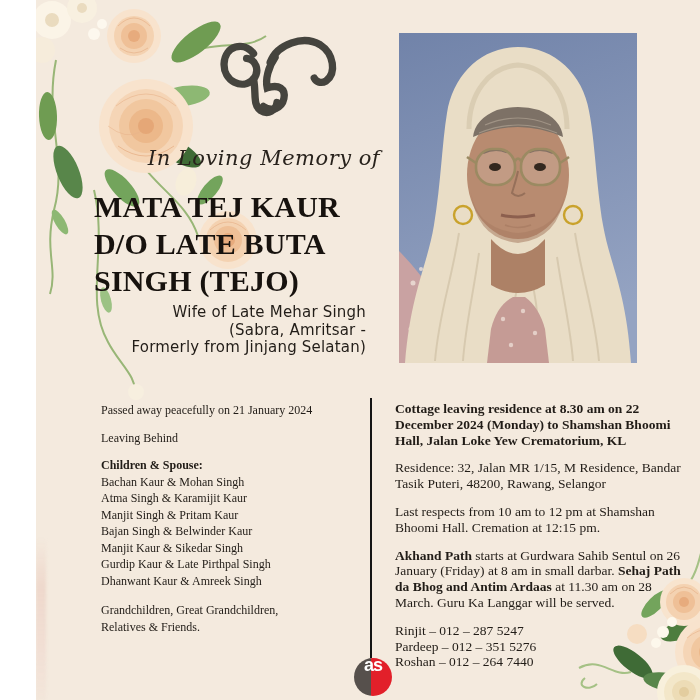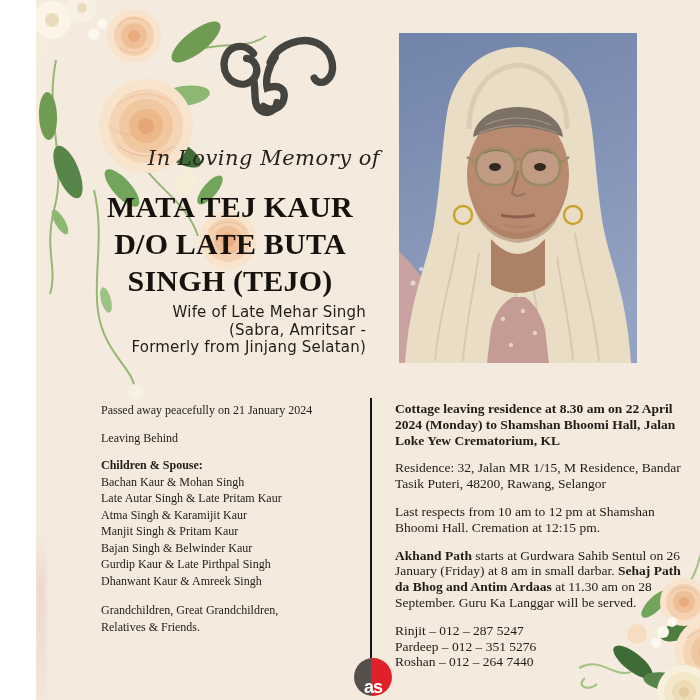--- a/index.html
+++ b/index.html
@@ -11,21 +11,21 @@
     margin-left:36px;
   }
   .abs{position:absolute;}
   
   .memory-line{
     left:93px;top:146px;width:270px;text-align:center;
     font-family:"DejaVu Serif", serif;font-style:italic;
     font-size:21px;color:#28221c;letter-spacing:.5px;
   }
   .title-block{
-    left:58px;top:188px;width:272px;text-align:center;
+    left:58px;top:188px;width:272px;text-align:left;
     font-family:"Liberation Serif", serif;font-weight:700;
     font-size:30px;line-height:37px;color:#17120e;letter-spacing:.2px;
   }
   .subtitle-block{
     left:58px;top:304px;width:272px;text-align:right;
     font-family:"DejaVu Sans", sans-serif;
     font-size:15px;line-height:17.5px;color:#221d18;letter-spacing:.2px;
   }
   
   .photo{left:363px;top:33px;width:238px;height:330px;background:#7b8cb0;}
@@ -42,21 +42,21 @@
   }
   .right-col p{margin:0 0 12px 0;}
   .b{font-weight:700;}
   .divider{
     left:334px;top:398px;width:2px;height:260px;background:#141414;
   }
   
   .as-logo{
     left:318px;top:658px;width:38px;height:38px;border-radius:50%;
     background:linear-gradient(90deg,#56504c 0 46%,#e2202a 46% 100%);
-    display:flex;align-items:flex-end;justify-content:center;
+    display:flex;align-items:flex-start;justify-content:center;
   }
   .as-logo span{
     color:#ffffff;font-family:"Liberation Sans", sans-serif;
     font-weight:700;font-size:18px;letter-spacing:-1px;line-height:1;
     margin-top:-2px;
   }
   .left-strip{
     left:0;top:538px;width:10px;height:162px;
     background:linear-gradient(180deg,rgba(238,216,205,0) 0%,rgba(236,210,198,.75) 30%,rgba(240,220,210,.8) 70%,rgba(238,216,205,.2) 100%);
     filter:blur(1.5px);
@@ -272,38 +272,38 @@
     </svg>
   </div>
 
   <div class="abs left-col">
     <div>Passed away peacefully on 21 January 2024</div>
     <div class="gap"></div>
     <div>Leaving Behind</div>
     <div class="gap"></div>
     <div class="b">Children &amp; Spouse:</div>
     <div>Bachan Kaur &amp; Mohan Singh</div>
-    <div>Late Autar Singh &amp; Late Pritam Kaur</div>
     <div>Atma Singh &amp; Karamijit Kaur</div>
     <div>Manjit Singh &amp; Pritam Kaur</div>
     <div>Bajan Singh &amp; Belwinder Kaur</div>
+    <div>Manjit Kaur &amp; Sikedar Singh</div>
     <div>Gurdip Kaur &amp; Late Pirthpal Singh</div>
     <div>Dhanwant Kaur &amp; Amreek Singh</div>
     <div class="biggap"></div>
     <div>Grandchildren, Great Grandchildren,</div>
     <div>Relatives &amp; Friends.</div>
   </div>
 
   <div class="abs divider"></div>
 
   <div class="abs right-col">
-    <p class="b">Cottage leaving residence at 8.30 am on 22 April 2024 (Monday) to Shamshan Bhoomi Hall, Jalan Loke Yew Crematorium, KL</p>
+    <p class="b">Cottage leaving residence at 8.30 am on 22 December 2024 (Monday) to Shamshan Bhoomi Hall, Jalan Loke Yew Crematorium, KL</p>
     <p>Residence: 32, Jalan MR 1/15, M Residence, Bandar Tasik Puteri, 48200, Rawang, Selangor</p>
     <p>Last respects from 10 am to 12 pm at Shamshan Bhoomi Hall. Cremation at 12:15 pm.</p>
-    <p><span class="b">Akhand Path</span><span> starts at Gurdwara Sahib Sentul on 26 January (Friday) at 8 am in small darbar. </span><span class="b">Sehaj Path da Bhog and Antim Ardaas</span><span> at 11.30 am on 28 September. Guru Ka Langgar will be served.</span></p>
+    <p><span class="b">Akhand Path</span><span> starts at Gurdwara Sahib Sentul on 26 January (Friday) at 8 am in small darbar. </span><span class="b">Sehaj Path da Bhog and Antim Ardaas</span><span> at 11.30 am on 28 March. Guru Ka Langgar will be served.</span></p>
     <div>Rinjit – 012 – 287 5247</div>
     <div>Pardeep – 012 – 351 5276</div>
     <div>Roshan – 012 – 264 7440</div>
   </div>
 
   <div class="abs as-logo">
     <span>as</span>
   </div>
 
 </div>

